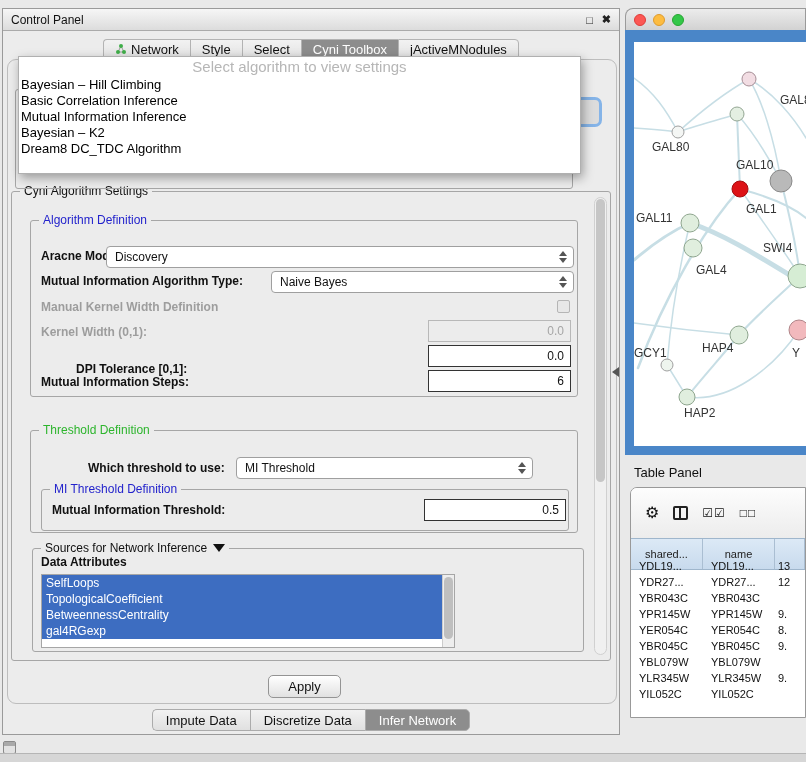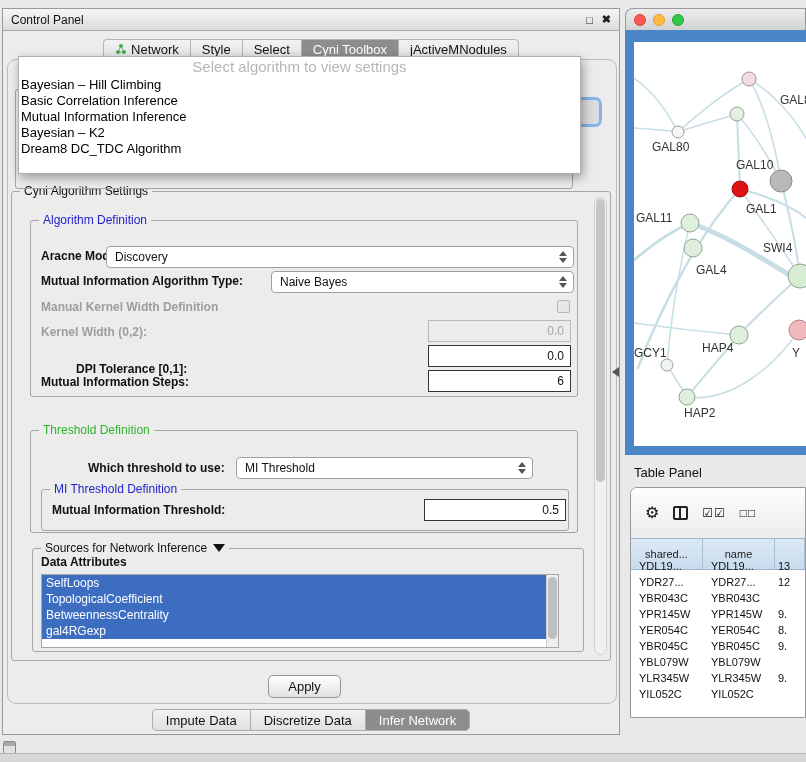--- a/index.html
+++ b/index.html
@@ -223,21 +223,21 @@
           <span class="combo-text">Naive Bayes</span>
           <span class="combo-arrows">
               <i class="up"></i>
               <i class="down"></i>
             </span>
         </div>
 
         <span class="field-label disabled" style="left:10px; top:79px;">Manual Kernel Width Definition</span>
         <span class="checkbox" style="left:526px; top:79px;"></span>
 
-        <span class="field-label disabled" style="left:10px; top:104px;">Kernel Width (0,2):</span>
+        <span class="field-label disabled" style="left:10px; top:104px;">Kernel Width (0,1):</span>
         <div class="tfield disabled" style="left:397px; top:99px; width:143px;">0.0</div>
 
         <span class="field-label" style="left:10px; top:141px;padding-left:35px;">DPI Tolerance [0,1]:</span>
         <div class="tfield" style="left:397px; top:124px; width:143px;">0.0</div>
 
         <span class="field-label" style="left:10px; top:154px;">Mutual Information Steps:</span>
         <div class="tfield" style="left:397px; top:149px; width:143px;">6</div>
       </div>
 
 
@@ -258,21 +258,21 @@
           <span class="field-label" style="left:10px; top:13px;">Mutual Information Threshold:</span>
           <div class="tfield" style="left:382px; top:9px; width:142px;">0.5</div>
         </div>
       </div>
 
       <div class="gbox" style="left:20px; top:356px; width:552px; height:104px;">
         <span class="gtitle">
           <span>Sources for Network Inference</span><span class="tri-down"></span>
         </span>
         <span class="field-label" style="left:8px; top:6px;">Data Attributes</span>
-        <div class="attr-list" style="left:8px; top:25px; width:518px; height:74px;">
+        <div class="attr-list" style="left:8px; top:25px; width:414px; height:74px;">
           <div>
 
           <div class="attr-item selected">SelfLoops</div>
               <div class="attr-item selected">TopologicalCoefficient</div>
               <div class="attr-item selected">BetweennessCentrality</div>
               <div class="attr-item selected">gal4RGexp</div>
             </div>
           <div class="attr-scroll">
             <div class="thumb"></div>
           </div>

